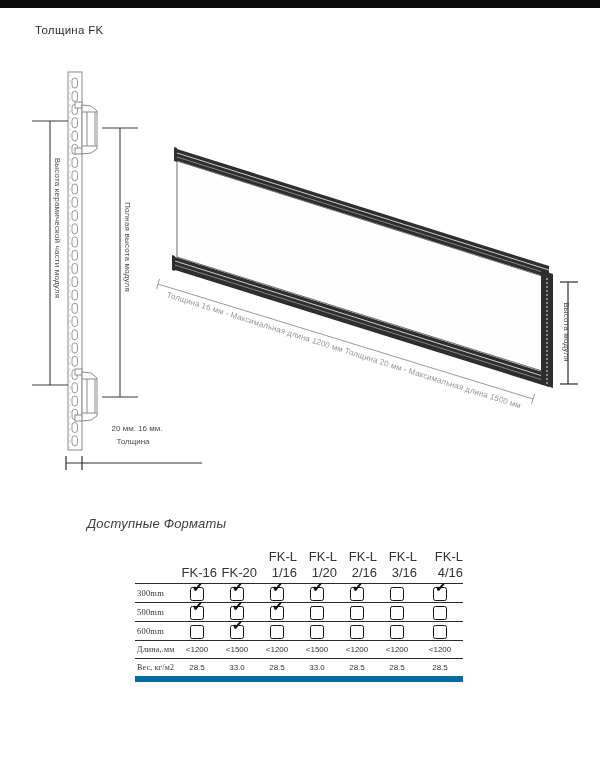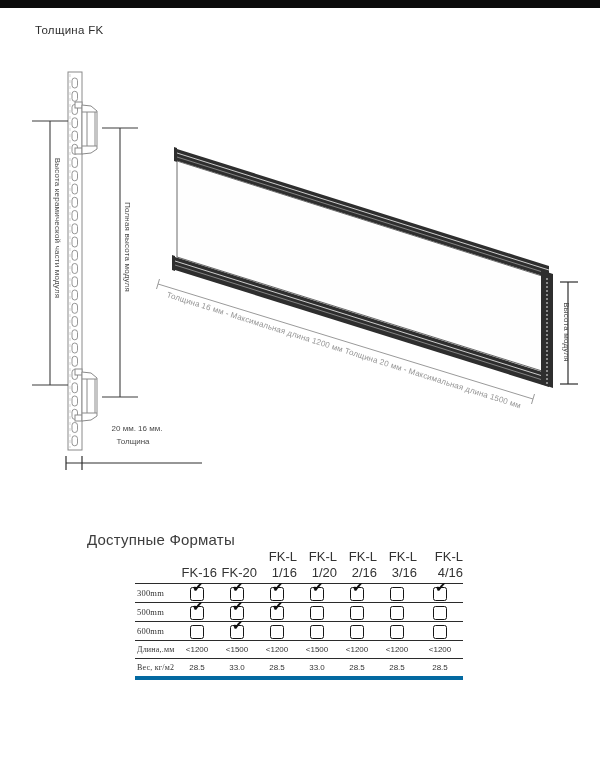--- a/index.html
+++ b/index.html
@@ -8,30 +8,30 @@
     font-family:"Liberation Sans","DejaVu Sans",sans-serif;color:#2e2e2e;overflow:hidden;
   }
   .topbar{position:absolute;left:0;top:0;width:600px;height:8px;background:#0b0b0b;}
   .page-title{position:absolute;left:35px;top:24px;font-size:11.5px;letter-spacing:.3px;color:#2e2e2e;}
   svg.draw{position:absolute;left:0;top:0;}
   .vlabel{position:absolute;font-size:8px;color:#4a4a4a;white-space:nowrap;letter-spacing:.2px;
           transform:translate(-50%,-50%) rotate(90deg);}
   .clabel{position:absolute;font-size:8px;color:#4a4a4a;white-space:nowrap;transform:translate(-50%,-50%);}
   .dlabel{position:absolute;left:167px;top:290px;font-size:8px;color:#949494;white-space:nowrap;
           letter-spacing:.15px;transform-origin:0 50%;transform:rotate(17.5deg);}
-  .tbl-title{position:absolute;left:87px;top:531px;font-size:15px;color:#3d3d3d;letter-spacing:.2px;}
+  .tbl-title{position:absolute;left:87px;top:516px;font-size:13px;color:#3d3d3d;letter-spacing:.2px;font-style:italic;}
   .fmt-table{position:absolute;left:135px;top:549px;width:328px;border-collapse:collapse;table-layout:fixed;}
   .fmt-table th,.fmt-table td{padding:0;margin:0;font-weight:normal;}
   .fmt-table col.lc{width:42px;} .fmt-table col.cc{width:40px;} .fmt-table col.ce{width:46px;}
   .fmt-table thead th{height:28px;vertical-align:bottom;text-align:right;font-size:13px;line-height:1.2;
           color:#333;white-space:pre-line;padding-bottom:3px;border-bottom:1.6px solid #2b2b2b;}
   .fmt-table tbody td{height:18.1px;border-bottom:1.5px solid #2b2b2b;text-align:center;vertical-align:middle;}
   .fmt-table td.rlabel{text-align:left;font-size:8.5px;color:#333;padding-left:2px;letter-spacing:.2px;font-family:Liberation Serif, serif;}
   .fmt-table tr.num-row td{font-size:8px;color:#333;height:17px;border-bottom:1.4px solid #2b2b2b;}
-  .fmt-table tr.wt-row td{border-bottom:4px solid #0369a1;}
+  .fmt-table tr.wt-row td{border-bottom:6px solid #0369a1;}
   .cbox{position:relative;display:inline-block;width:12px;height:12px;border:1.7px solid #141414;
         border-radius:2.5px;background:#fff;vertical-align:middle;}
   .cbox .mark{position:absolute;left:1px;top:-8px;font-size:14px;font-weight:bold;color:#111;line-height:1;}
 </style>
 </head>
 <body>
 
 <div class="topbar"></div>
 
 <div class="page-title">Толщина FK</div>

